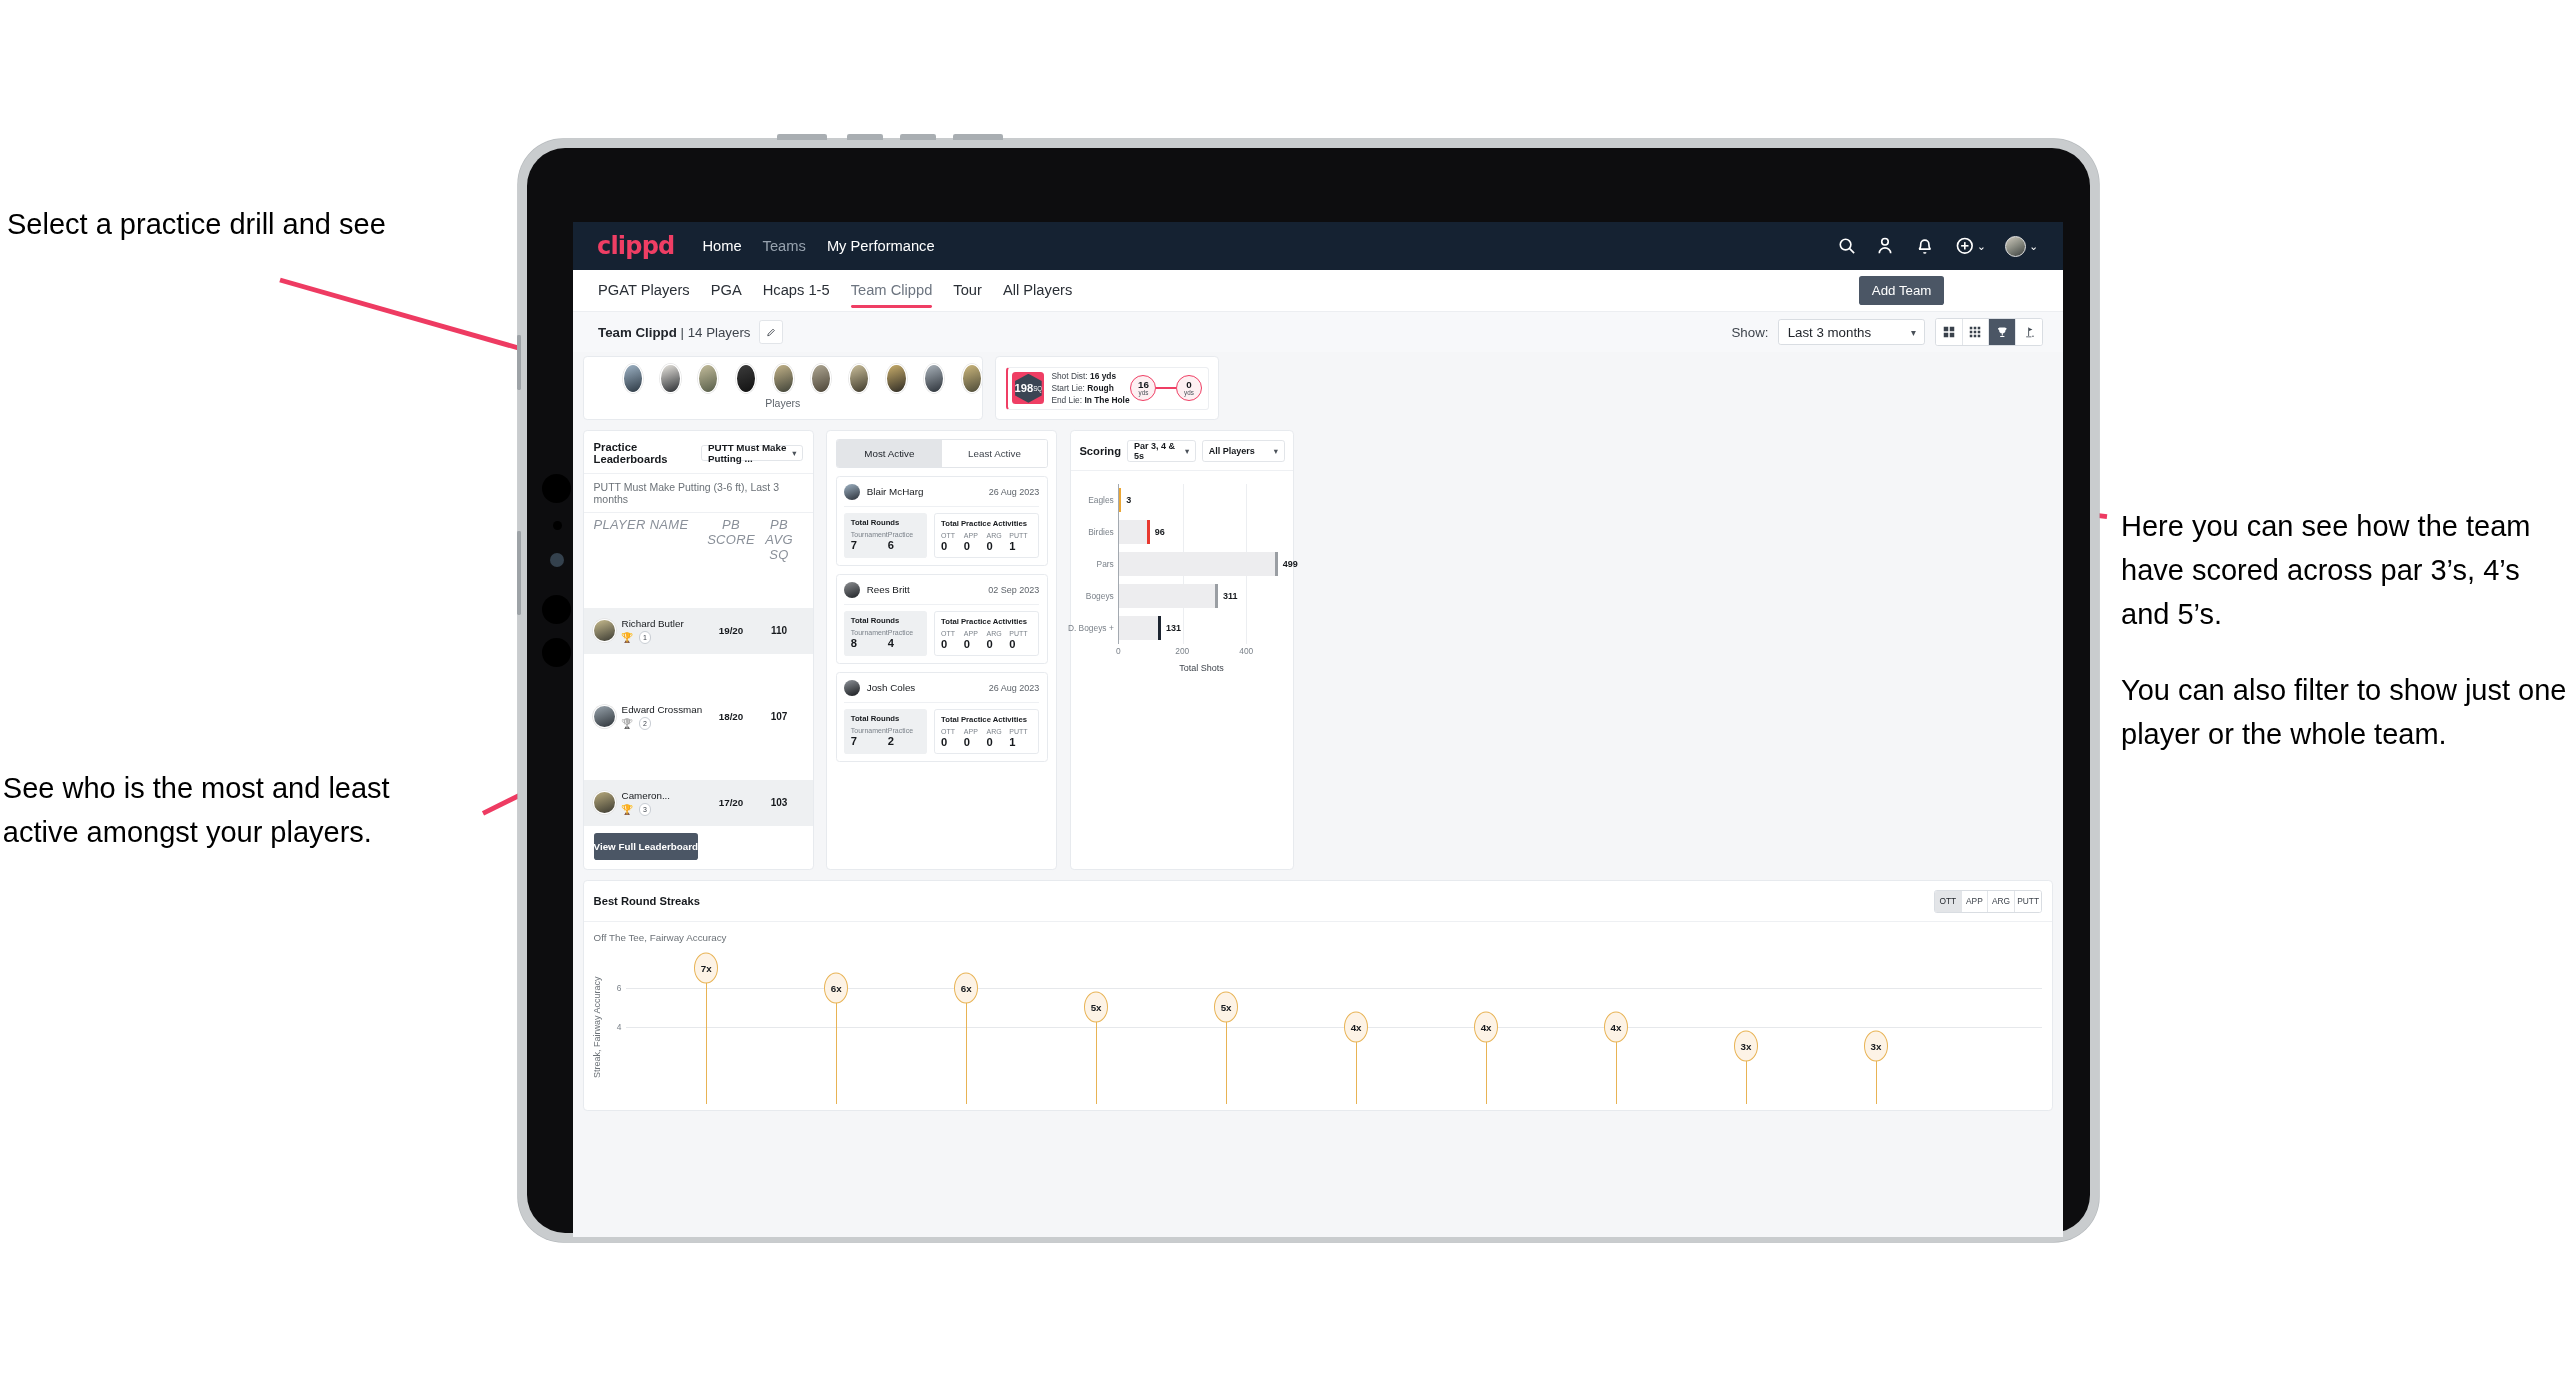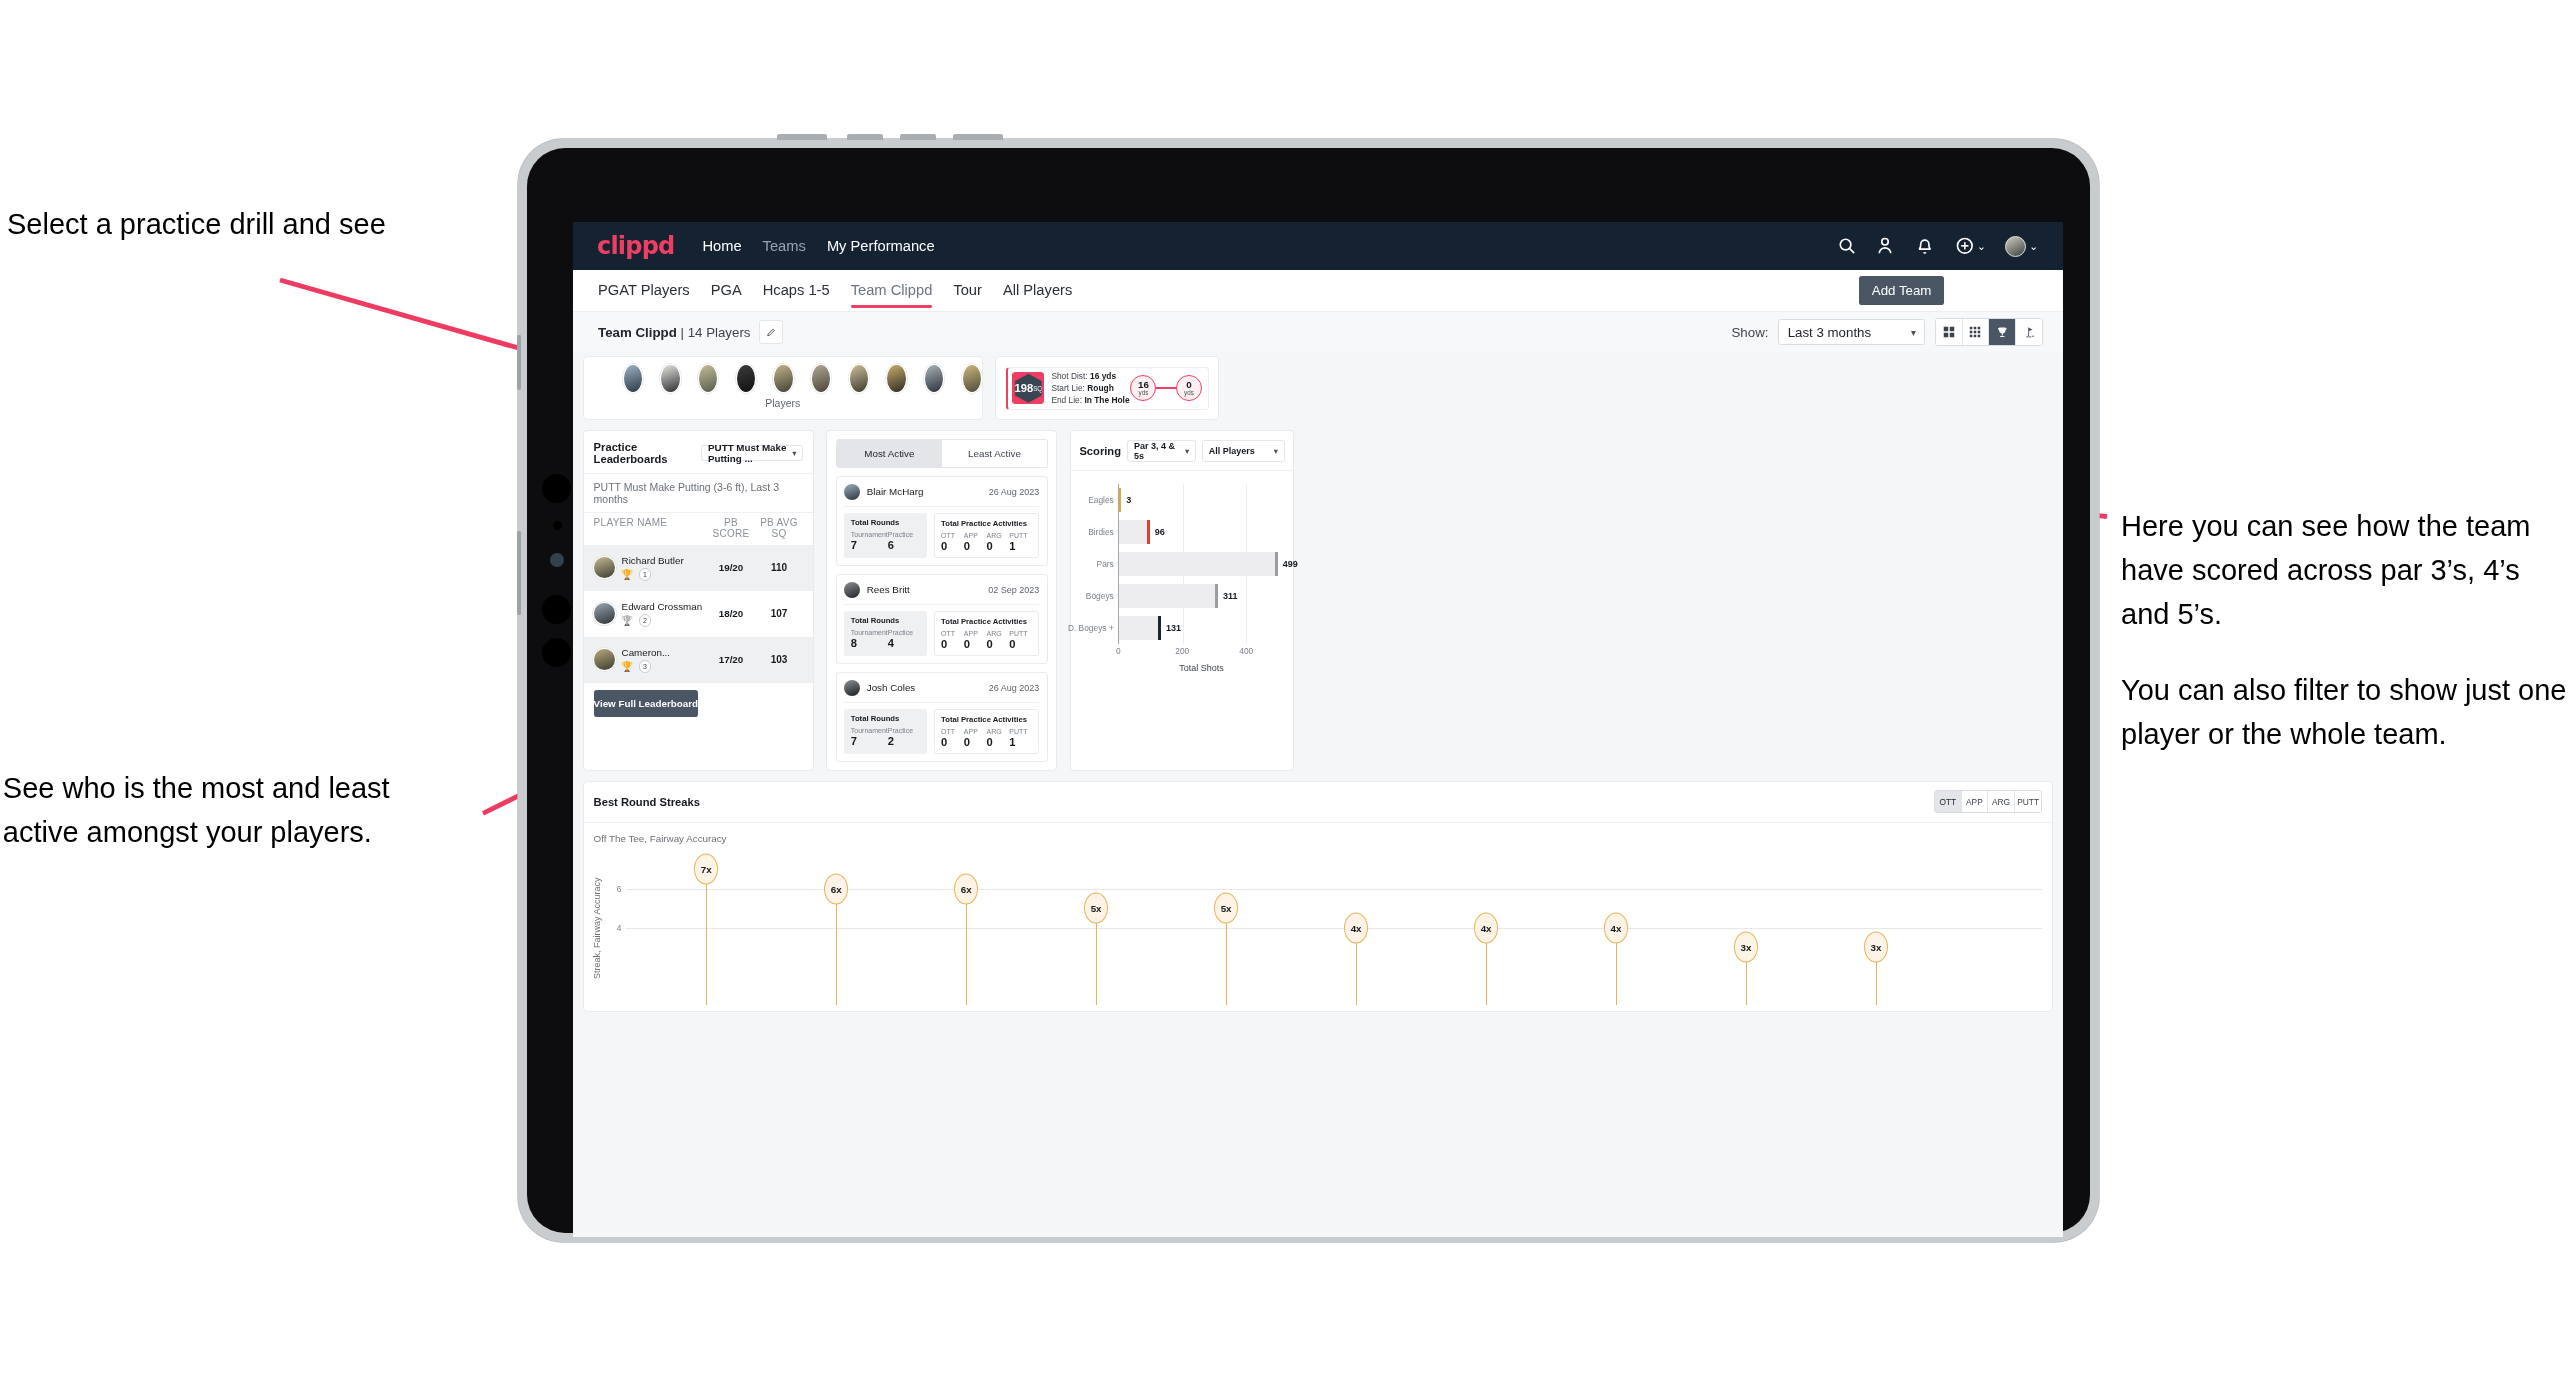--- a/index.html
+++ b/index.html
@@ -193,25 +193,25 @@
   #pl-head { display:flex; align-items:center; padding: 9.8px 9.8px 8.4px 9.8px; }
   #pl-title { font-size:11.2px; font-weight:700; color:#16191d; }
   #pl-select {
     margin-left:auto; width:112px; height:16px; background:#fff;
     border:0.7px solid #e2e5e9; border-radius:2.8px; display:flex;
     align-items:center; padding:0 5.6px; font-size:9.8px; font-weight:700; color:#16191d; cursor:pointer;
   }
   #pl-select .sel-caret { margin-left:auto; font-size:8.4px; color:#4a5159; font-weight:400; }
   #pl-sub { padding: 7px 9.8px; font-size:10.5px; font-weight:700; color:#16191d; border-top:0.7px solid #eef0f3; }
   #pl-sub span { font-weight:400; color:#6b7177; }
-  #pl-colhead { display:flex; padding: 4.2px 9.8px 5.6px 9.8px; border-top:0.7px solid #eef0f3; font-size:10px; color:#8a9099; letter-spacing:0.3px; }
+  #pl-colhead { display:flex; padding: 4.2px 9.8px 5.6px 9.8px; border-top:0.7px solid #eef0f3; font-size:13px; color:#8a9099; letter-spacing:0.3px;font-style:italic; }
   #pl-colhead .c1 { flex:1; }
   #pl-colhead .c2 { width:48px; text-align:center; }
   #pl-colhead .c3 { width:48px; text-align:center; }
-  .pl-row { display:flex; align-items:center; padding: 9px 9.8px; height:46px; }
+  .pl-row { display:flex; align-items:center; padding: 9px 9.8px; height:46px;margin-top:40px; }
   .pl-row.alt { background:#eef0f2; }
   .pl-av { width:21px; height:21px; border-radius:50%; flex:0 0 auto; box-shadow:0 0 0 1px #fff,0 0 0 1.8px #e2e2e2; }
   .pl-nameblock { flex:1; margin-left:7px; }
   .pl-name { font-size:9.8px; color:#16191d; }
   .pl-badges { display:flex; align-items:center; gap:4.9px; margin-top:2.1px; }
   .trophy { font-size:9.8px; line-height:1; }
   .rankpill {
     width:12.6px; height:12.6px; border-radius:50%; border:0.7px solid #c9ced4;
     background:#fff; font-size:7px; color:#3e444c; display:flex;
     align-items:center; justify-content:center;

